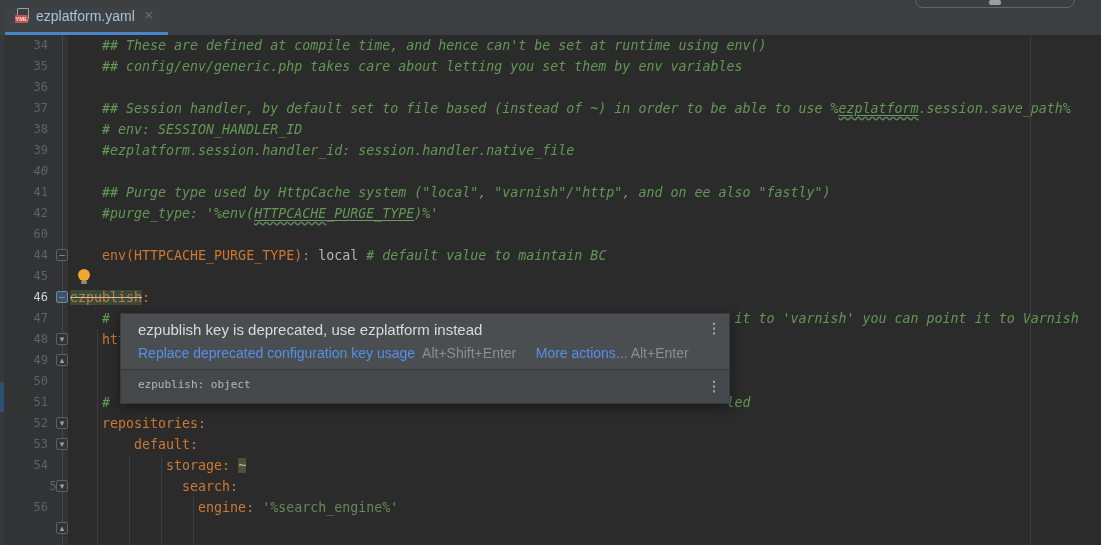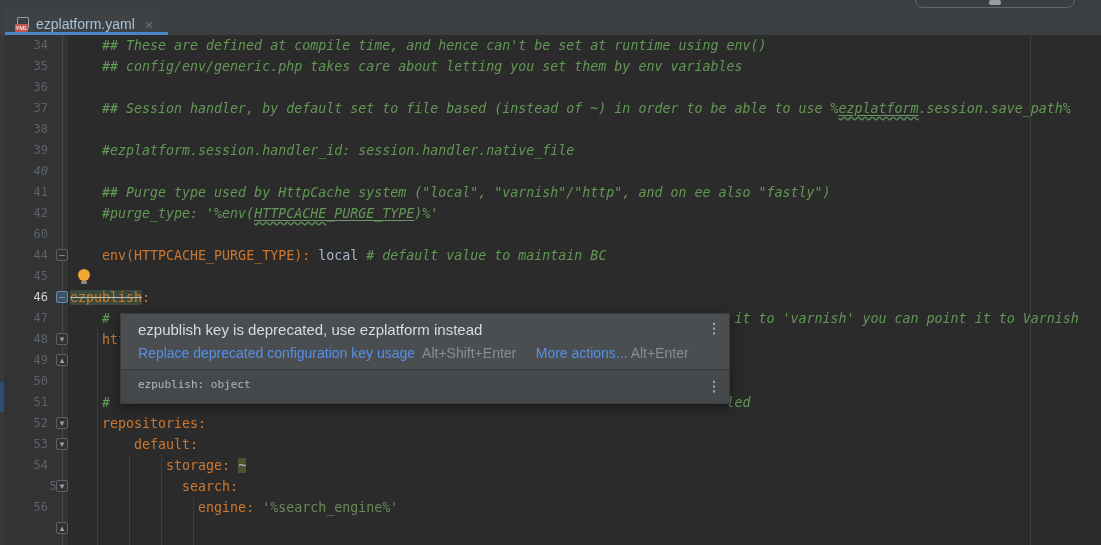--- a/index.html
+++ b/index.html
@@ -5,21 +5,21 @@
   html,body{margin:0;padding:0;background:#222;}
   .stage{position:relative;width:1101px;height:545px;background:#2b2b2b;overflow:hidden;
          font-family:"Liberation Sans",sans-serif;}
   
   .titlebar{position:absolute;left:0;top:0;width:1101px;height:8px;background:#3c3f41;}
   .run-widget{position:absolute;left:915px;top:-12px;width:158px;height:18px;
               border:1px solid #63676a;border-radius:8px;background:#3c3f41;}
   .run-widget .blob{position:absolute;left:73px;bottom:2px;width:12px;height:5px;background:#9b9ea1;border-radius:2px;}
   
   .tabbar{position:absolute;left:0;top:8px;width:1101px;height:27px;background:#3c3f41;}
-  .tab{position:absolute;left:5px;top:0;height:24px;padding:0 8px 8px 10px;display:flex;align-items:flex-end;gap:6px;background:#3e4244;}
+  .tab{position:absolute;left:5px;top:0;height:24px;padding:0 8px 8px 10px;display:flex;align-items:flex-start;gap:6px;background:#3e4244;}
   .tab-label{color:#a9c2d8;font-size:14px;}
   .tab-close{color:#6e7376;font-size:14px;line-height:14px;margin-left:4px;}
   .tab-underline{position:absolute;left:5px;top:24px;height:3px;width:163px;background:#4a86c7;}
   .ymlicon{position:relative;width:15px;height:15px;}
   .ymlicon .page{position:absolute;left:2px;top:0;width:10px;height:10px;border:1px solid #9aa0a3;border-radius:1px;background:#3c3f41;}
   .ymlicon .badge{position:absolute;left:0;bottom:0;width:13px;height:8px;background:#c4524e;border-radius:1px;
                   color:#f2e3e2;font-size:6px;font-weight:bold;line-height:8px;text-align:center;letter-spacing:0;}
   
   .editor{position:absolute;left:0;top:35px;width:1101px;height:510px;background:#2b2b2b;}
   .gutter-bg{position:absolute;left:0;top:0;width:68px;height:510px;background:#313335;}
@@ -108,20 +108,21 @@
         <div class="code-row" style="top: 42px; padding-left: 26px;">
           <span class="ln">36</span>
           <span class="code"></span>
         </div>
         <div class="code-row" style="top: 63px;">
           <span class="ln">37</span>
           <span class="code"><span class="cmt">    ## Session handler, by default set to file based (instead of ~) in order to be able to use %</span><span class="cmt u"><span class="wavyline">ezplatform</span></span><span class="cmt">.session.save_path%</span></span>
         </div>
         <div class="code-row" style="top: 84px;">
           <span class="ln">38</span>
+          <span class="code"><span class="cmt">    # env: SESSION_HANDLER_ID</span></span>
         </div>
         <div class="code-row" style="top: 105px;">
           <span class="ln">39</span>
           <span class="code"><span class="cmt">    #ezplatform.session.handler_id: session.handler.native_file</span></span>
         </div>
         <div class="code-row" style="top: 126px; font-style: italic;">
           <span class="ln">40</span>
           <span class="code"></span>
         </div>
         <div class="code-row" style="top: 147px;">

